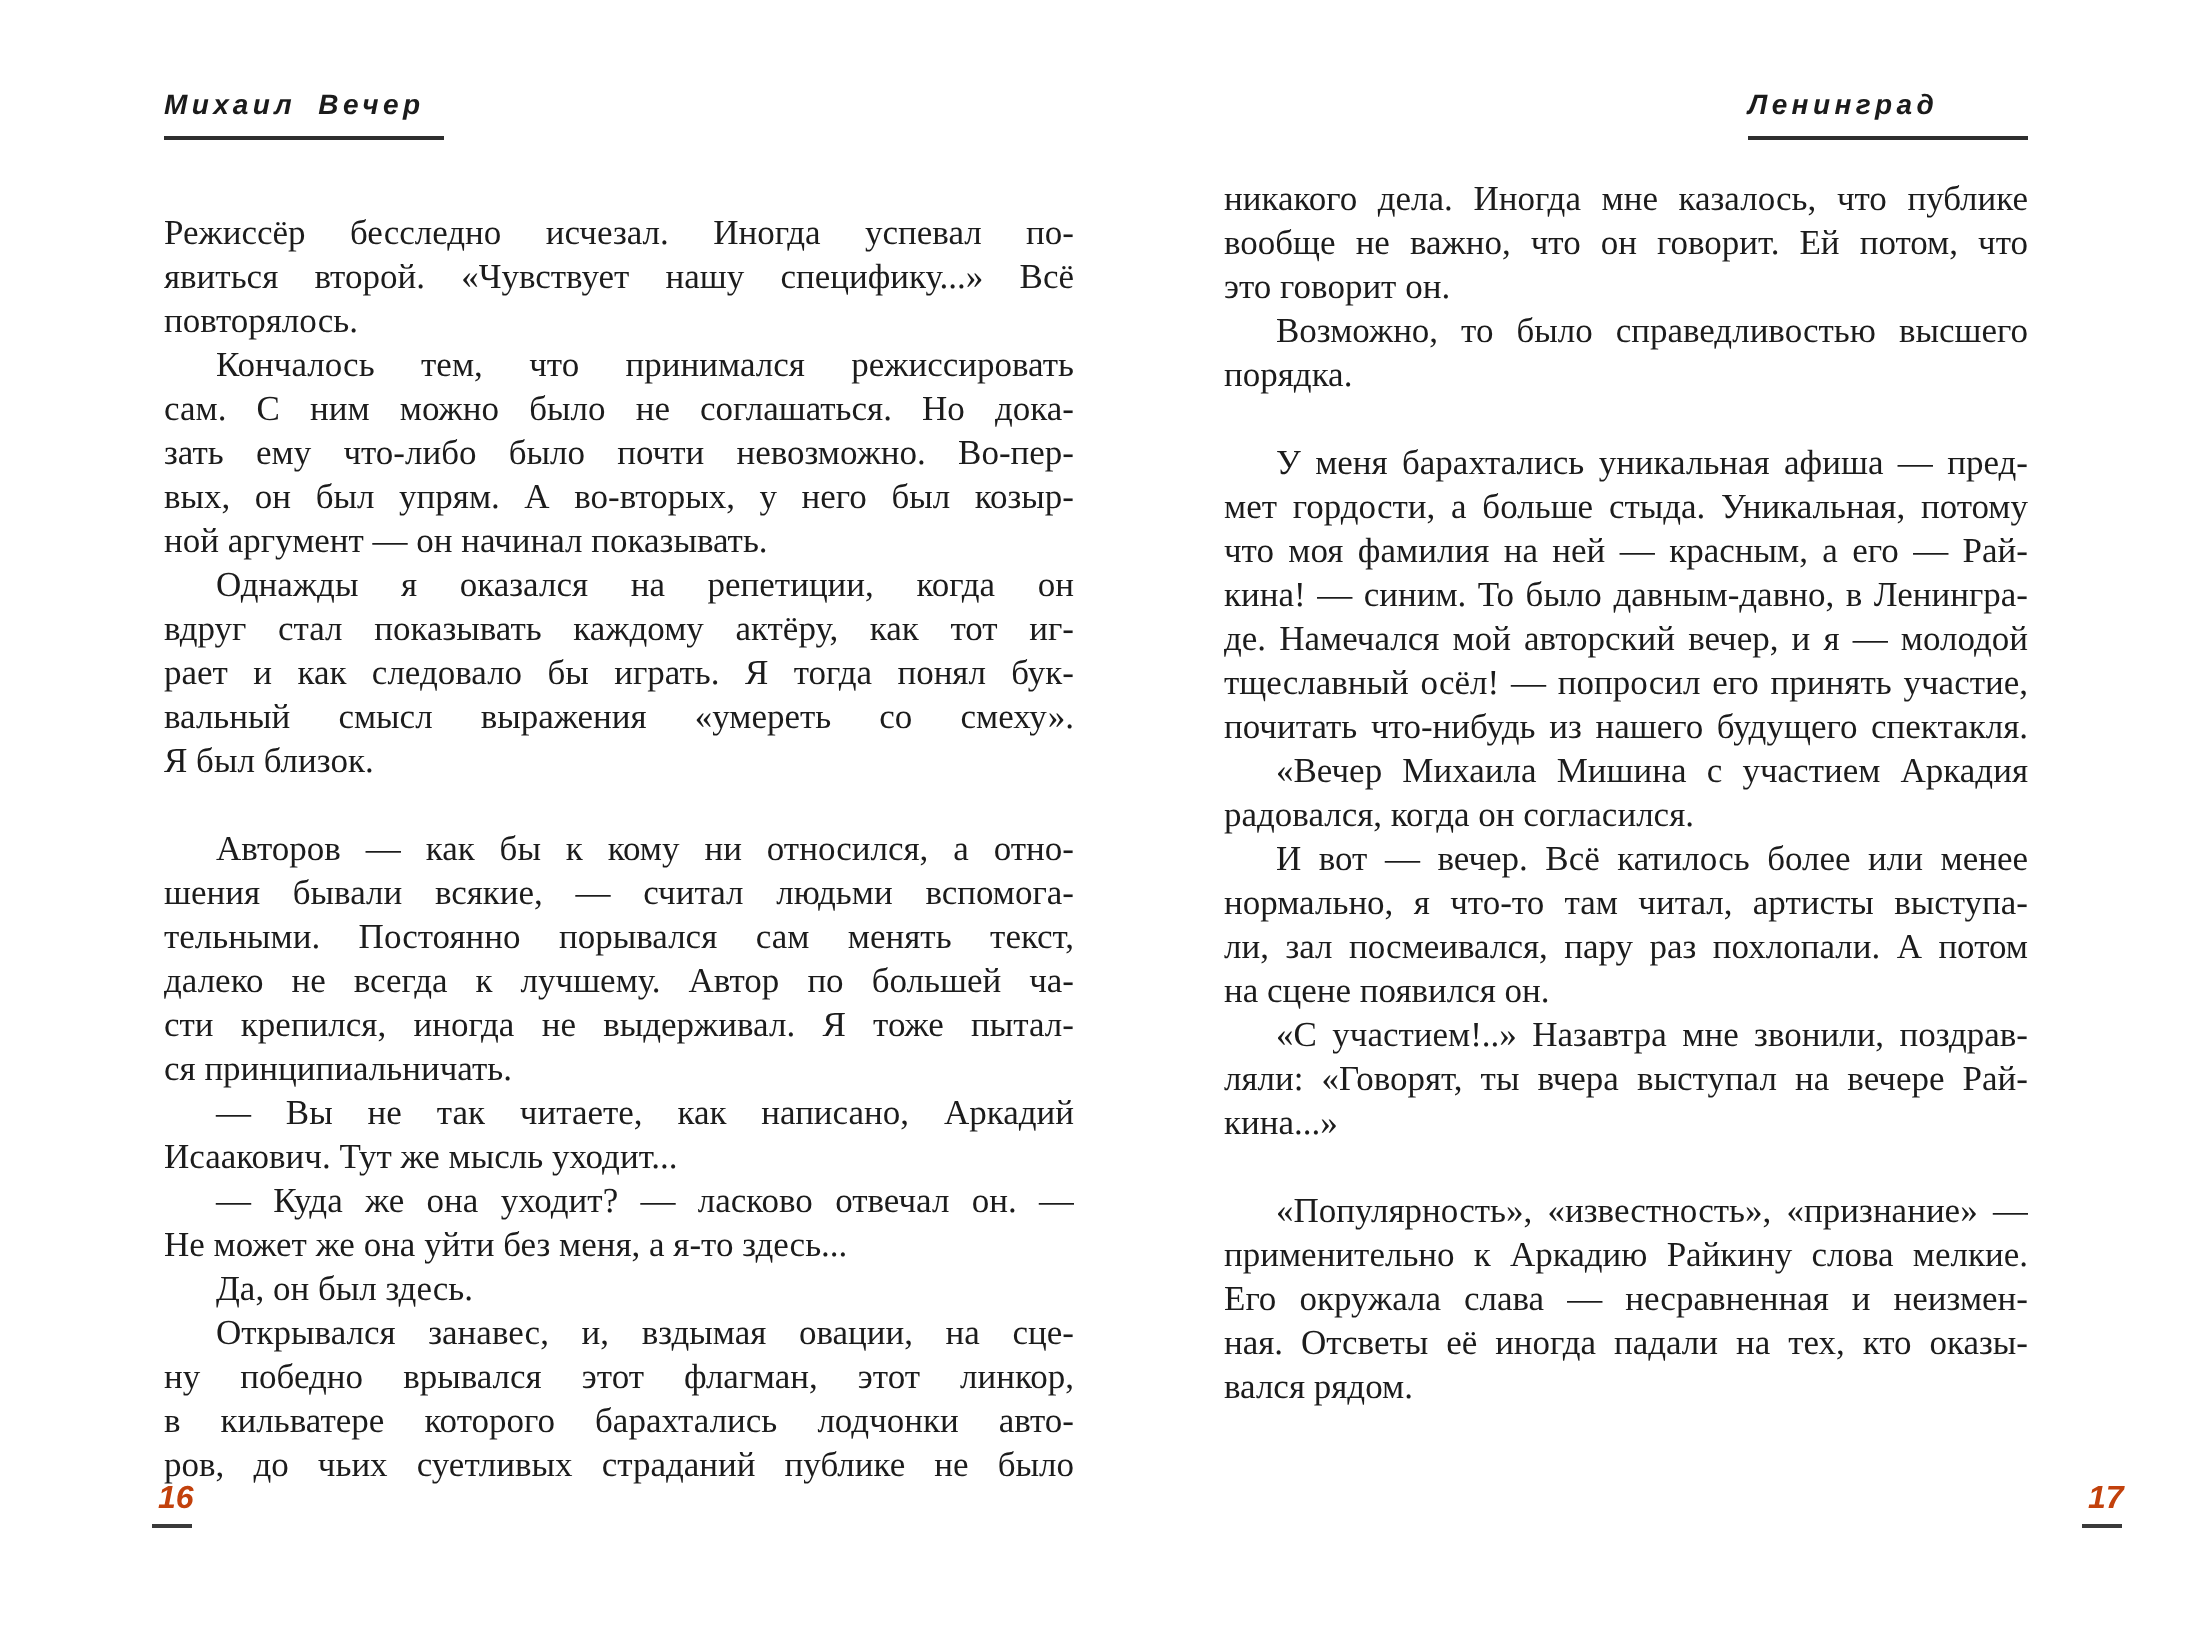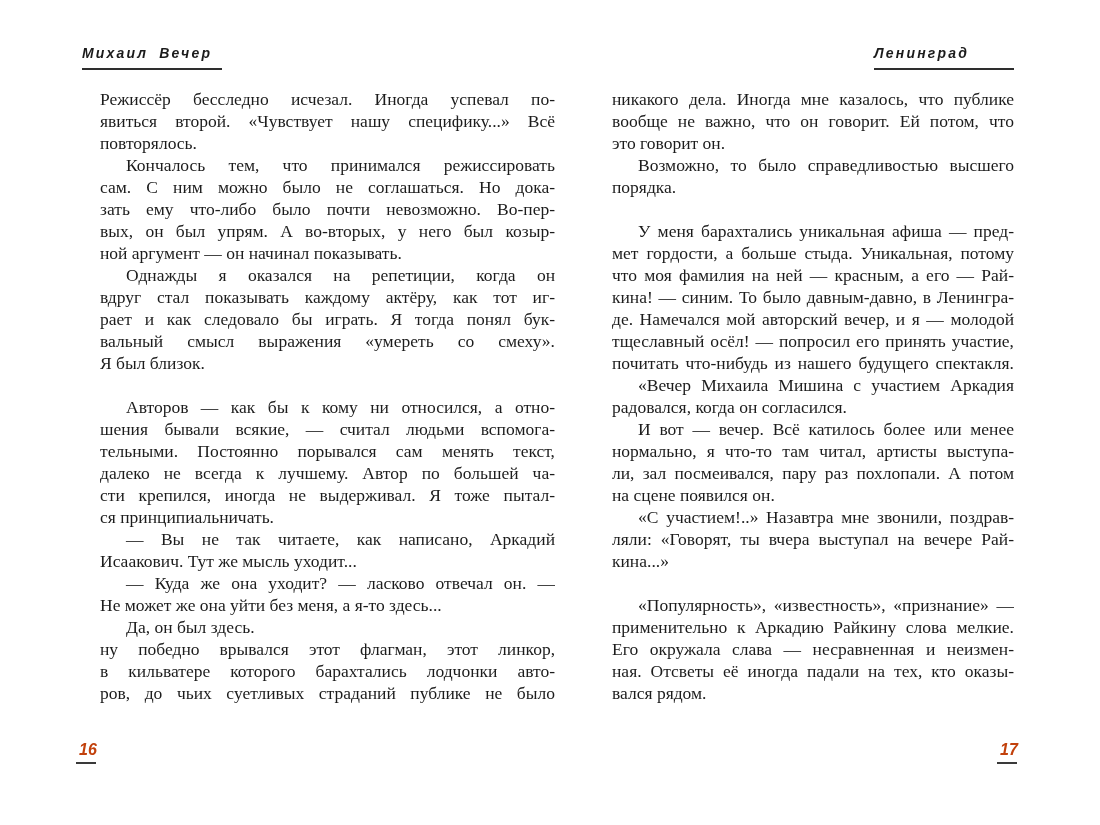--- a/index.html
+++ b/index.html
@@ -41,21 +41,21 @@
     margin-top: 6px;
   }
   .head-right .head-rule { margin-left: auto; }
 
   
   .col {
     position: absolute;
     top: 88px;
     overflow: hidden;
   }
-  .col-left  { left: 100px;  width: 455px; }
+  .col-left  { left: 82px;  width: 455px; margin-top: 17px; }
   .col-right { left: 612px; width: 402px; }
 
   .line {
     height: 22px;
     line-height: 22px;
     font-size: 17.5px;
     text-align: justify;
     color: #1c1c1c;
   }
   .line.j {
@@ -69,21 +69,21 @@
   .pagenum {
     position: absolute;
     top: 741px;
     font-family: "Liberation Sans", sans-serif;
     font-style: italic;
     font-weight: 700;
     font-size: 16px;
     color: #c2410c;
   }
   .pn-left  { left: 79px; }
-  .pn-right { left: 1000px; font-style: italic; }
+  .pn-right { left: 1044px; font-style: italic; }
   .pn-rule {
     width: 20px;
     height: 2px;
     background: #3a3a3a;
     margin-top: 3px;
     margin-left: -3px;
   }
 </style>
 </head>
 <body>
@@ -119,20 +119,21 @@
       <div class="line j">шения бывали всякие, — считал людьми вспомога-</div>
       <div class="line j">тельными. Постоянно порывался сам менять текст,</div>
       <div class="line j">далеко не всегда к лучшему. Автор по большей ча-</div>
       <div class="line j">сти крепился, иногда не выдерживал. Я тоже пытал-</div>
       <div class="line">ся принципиальничать.</div>
       <div class="line i j">— Вы не так читаете, как написано, Аркадий</div>
       <div class="line">Исаакович. Тут же мысль уходит...</div>
       <div class="line i j">— Куда же она уходит? — ласково отвечал он. —</div>
       <div class="line">Не может же она уйти без меня, а я-то здесь...</div>
       <div class="line i">Да, он был здесь.</div>
+      <div class="line i j">Открывался занавес, и, вздымая овации, на сце-</div>
       <div class="line j">ну победно врывался этот флагман, этот линкор,</div>
       <div class="line j">в кильватере которого барахтались лодчонки авто-</div>
       <div class="line j">ров, до чьих суетливых страданий публике не было</div>
     </div>
 
   <div class="col col-right" id="right-col">
       <div class="line j">никакого дела. Иногда мне казалось, что публике</div>
       <div class="line j">вообще не важно, что он говорит. Ей потом, что</div>
       <div class="line">это говорит он.</div>
       <div class="line i j">Возможно, то было справедливостью высшего</div>

